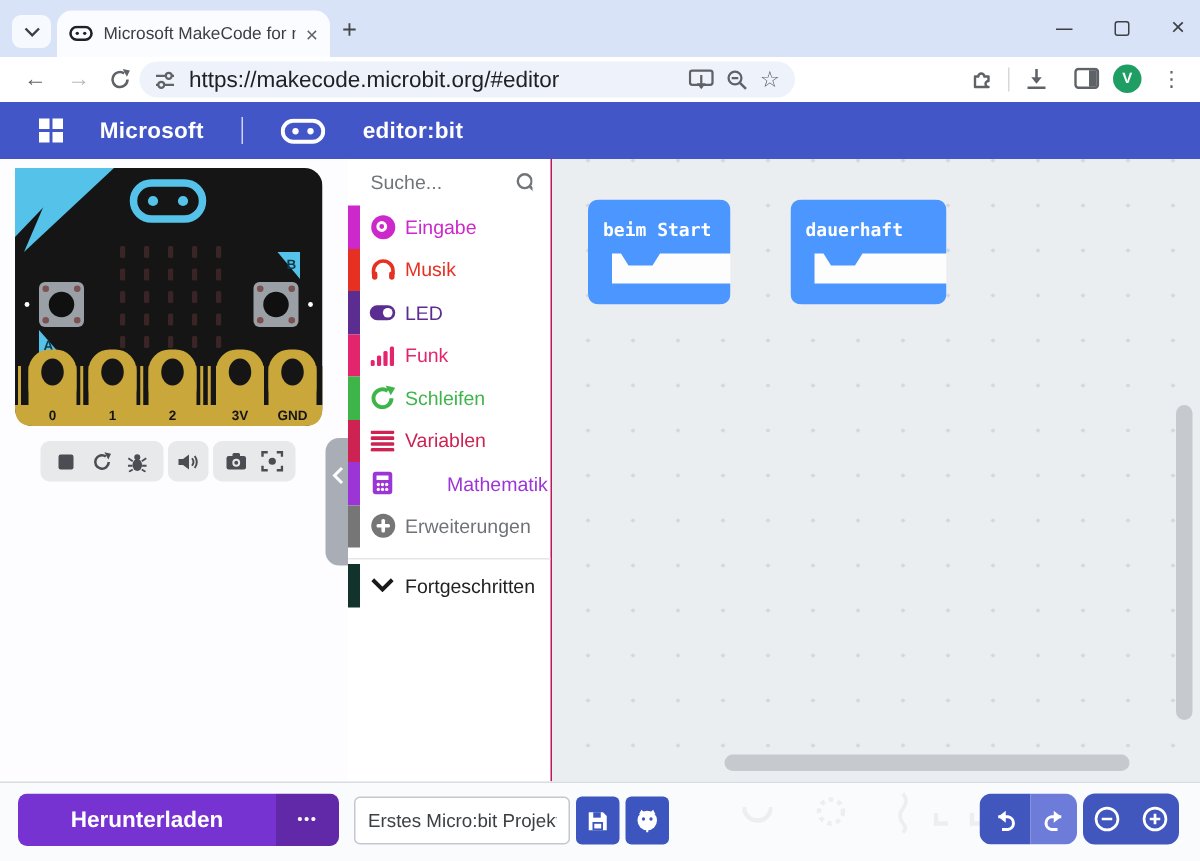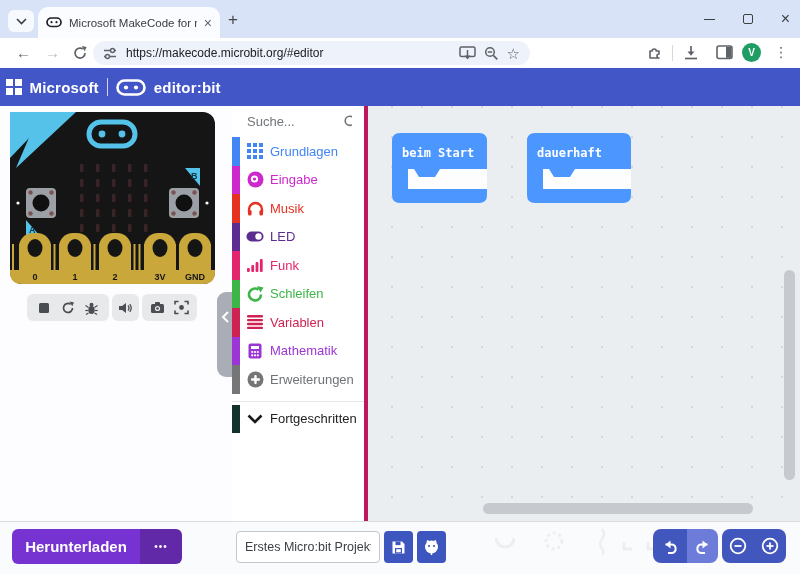--- a/index.html
+++ b/index.html
@@ -16,62 +16,62 @@
   .newtab { left:228px; top:11px; font-size:17px; color:#444746; line-height:17px; }
   .wincontrols { right:10px; top:0; height:38px; display:flex; align-items:center; gap:28px; }
   .win-min { display:inline-block; width:11px; border-top:1.6px solid #3C4043; }
   .win-max { display:inline-block; width:10px; height:10px; border:1.6px solid #3C4043; border-radius:2px; }
   .win-close { font-size:16px; color:#3C4043; line-height:16px; }
 
   .toolbar { left:0; top:38px; width:800px; height:30px; background:#FFFFFF; }
   .navbtn { font-size:15px; color:#5F6368; }
   .navbtn.disabled { color:#B6B9BE; }
   .omnibox { left:93px; top:3px; width:437px; height:24px; background:#EEF2FA; border-radius:12px; display:flex; align-items:center; padding:0 10px; gap:8px; }
-  .url { font-size:12px; color:#202124; flex:1; white-space:nowrap; overflow:hidden; }
+  .url { font-size:15px; color:#202124; flex:1; white-space:nowrap; overflow:hidden; }
 
   
   .mcheader { left:0; top:68px; width:800px; height:38px; background:#4356C8; display:flex; align-items:center; }
   .mslogo { display:grid; grid-template-columns:7px 7px; grid-template-rows:7px 7px; gap:1.5px; }
   .mslogo span { background:#fff; }
   .brandtext { color:#fff; font-size:15px; font-weight:bold; letter-spacing:.2px; }
   .branddiv { width:1px; height:18px; background:rgba(255,255,255,.75); }
   .toggle { left:283px; top:73px; width:235px; height:30px; background:#39459E; border-radius:15px; display:flex; align-items:center; }
   .toggle-blocks { width:106px; height:30px; background:#fff; border-radius:15px; display:flex; align-items:center; justify-content:center; gap:6px; color:#4356C8; font-size:13px; font-weight:bold; }
   .toggle-js { flex:1; display:flex; align-items:center; justify-content:center; gap:6px; color:#fff; font-size:13px; }
   .jschip { width:16px; height:15px; background:#E8EAF6; color:#39459E; border-radius:3px; font-size:8px; font-weight:bold; display:flex; align-items:center; justify-content:center; }
   .hicon { position:absolute; top:76px; width:26px; height:24px; display:flex; align-items:center; justify-content:center; }
   .helpcircle { width:19px; height:19px; border-radius:50%; background:#fff; color:#4356C8; font-size:13px; font-weight:bold; display:flex; align-items:center; justify-content:center; }
   .signin { left:756px; top:72px; width:38px; height:31px; background:#F2F4FB; border-radius:8px; display:flex; align-items:center; justify-content:center; }
 
   
   .simpanel { left:0; top:106px; width:232px; height:415px; background:#FDFDFF; }
   .simctl-group { position:absolute; background:#E8E9EB; border-radius:6px; height:27px; display:flex; align-items:center; justify-content:space-evenly; }
   .handle { left:217px; top:292px; width:16px; height:85px; background:#A9AEB6; border-radius:9px 0 0 9px; }
 
-  .toolbox { left:232px; top:106px; width:136px; height:415px; background:#FFFFFF; border-right:4px solid #be185d; }
+  .toolbox { left:232px; top:106px; width:136px; height:415px; background:#FFFFFF; border-right:1px solid #be185d; }
   .searchrow { display:flex; align-items:center; height:31px; padding:0 12px 0 15px; gap:6px; }
   .searchrow input { border:none; outline:none; width:90px; font-size:13px; color:#3C4043; background:transparent; }
   .searchrow input::placeholder { color:#70757A; }
   .catrow { display:flex; align-items:center; height:28.5px; }
   .catstripe { width:8px; height:100%; }
   .caticon { width:30px; display:flex; align-items:center; justify-content:center; }
   .catlabel { font-size:13px; }
   .advdiv { height:8px; border-bottom:1px solid #E4E6E9; margin-bottom:3px; }
 
   .workspace { left:368px; top:106px; width:432px; height:415px; background:#EBEEF1;
     background-image:radial-gradient(#D3D8DD 1.3px, transparent 1.4px);
     background-size:30px 30px; background-position:9px 16px;padding-left:37px; }
   .block { position:absolute; }
   .block text { font-family:"DejaVu Sans Mono", monospace; font-size:12px; font-weight:bold; fill:#fff; }
   .hscroll { position:absolute; left:115px; top:397px; width:270px; height:11px; background:#C6C9CE; border-radius:6px; }
   .vscroll { position:absolute; left:416px; top:164px; width:11px; height:210px; background:#C6C9CE; border-radius:6px; }
 
   
   .footer { left:0; top:521px; width:800px; height:53px; background:#FAFBFD; border-top:1px solid #D9DCE1; }
-  .dlbtn { left:12px; top:7px; width:170px; height:35px; border-radius:6px; overflow:hidden; display:flex; }
+  .dlbtn { left:12px; top:7px; width:214px; height:35px; border-radius:6px; overflow:hidden; display:flex; }
   .dlmain { flex:1; background:#7733D1; color:#fff; font-size:15px; font-weight:bold; display:flex; align-items:center; justify-content:center; }
   .dldots { width:42px; background:#6128A8; color:#fff; font-size:10px; letter-spacing:1px; display:flex; align-items:center; justify-content:center; }
   .nameinput { left:236px; top:9px; width:144px; height:32px; border:1px solid #C3C7D0; border-radius:4px; background:#fff; font-size:12.5px; color:#3C4043; padding:0 8px; outline:none; font-family:"Liberation Sans",sans-serif; }
   .sqbtn { position:absolute; top:9px; width:29px; height:32px; background:#3D55BE; border-radius:4px; display:flex; align-items:center; justify-content:center; }
   .undogrp { left:653px; top:7px; width:65px; height:34px; border-radius:8px; overflow:hidden; display:flex; }
   .undoseg { width:34px; background:#4257BE; display:flex; align-items:center; justify-content:center; }
   .redoseg { flex:1; background:#6C7CD8; display:flex; align-items:center; justify-content:center; }
   .zoomgrp { left:722px; top:7px; width:64px; height:34px; border-radius:8px; background:#4257BE; display:flex; }
   .zoomseg { flex:1; display:flex; align-items:center; justify-content:center; }
   .ghost { position:absolute; opacity:.55; }
@@ -142,21 +142,21 @@
       </svg>
     <svg class="abs" style="left:716px;top:7px;" width="17" height="15">
         <rect x="1" y="1" width="15" height="12.5" rx="2" fill="none" stroke="#5F6368" stroke-width="1.6"></rect>
         <rect x="10" y="1.8" width="5.2" height="11" fill="#5F6368"></rect>
       </svg>
     <div class="abs" style="left:742px;top:5px;width:19px;height:19px;border-radius:50%;background:#1E9E63;color:#fff;font-size:10px;font-weight:bold;display:flex;align-items:center;justify-content:center;">V</div>
     <span class="abs" style="left:774px;top:6px;font-size:14px;color:#5F6368;">⋮</span>
   </div>
 
   <div class="abs mcheader">
-    <div style="display:flex;align-items:center;gap:8px;padding-left:6px;">
+    <div style="display:flex;align-items:center;gap:25px;padding-left:26px;">
       <span class="mslogo">
           <span></span>
           <span></span>
           <span></span>
           <span></span>
         </span>
       <span class="brandtext">Microsoft</span>
       <span class="branddiv"></span>
       <svg width="30" height="17">
           <rect x="1.5" y="1.5" width="27" height="14" rx="7" fill="none" stroke="#fff" stroke-width="2.6"></rect>
@@ -373,39 +373,20 @@
   <div class="abs toolbox">
     <div class="searchrow">
       <input placeholder="Suche..." style="">
       <svg width="16" height="16">
           <circle cx="6.8" cy="6.8" r="4.6" fill="none" stroke="#70757A" stroke-width="1.6"></circle>
           <line x1="10.3" y1="10.3" x2="14.2" y2="14.2" stroke="#70757A" stroke-width="1.8"></line>
         </svg>
     </div>
 
     <div class="catrow">
-      <span class="catstripe" style="background:#4285F4;"></span>
-      <span class="caticon">
-          <svg width="16" height="16">
-            <g fill="#4285F4">
-              <rect x="0" y="0" width="4" height="4"></rect>
-              <rect x="6" y="0" width="4" height="4"></rect>
-              <rect x="12" y="0" width="4" height="4"></rect>
-              <rect x="0" y="6" width="4" height="4"></rect>
-              <rect x="6" y="6" width="4" height="4"></rect>
-              <rect x="12" y="6" width="4" height="4"></rect>
-              <rect x="0" y="12" width="4" height="4"></rect>
-              <rect x="6" y="12" width="4" height="4"></rect>
-              <rect x="12" y="12" width="4" height="4"></rect>
-            </g>
-          </svg>
-        </span>
-      <span class="catlabel" style="color:#4285F4;">Grundlagen</span>
-    </div>
-    <div class="catrow">
       <span class="catstripe" style="background:#CC28CC;"></span>
       <span class="caticon">
           <svg width="17" height="17">
             <circle cx="8.5" cy="8.5" r="8" fill="#CC28CC"></circle>
             <circle cx="7.5" cy="8" r="2.6" fill="none" stroke="#fff" stroke-width="2"></circle>
           </svg>
         </span>
       <span class="catlabel" style="color:#CC28CC;">Eingabe</span>
     </div>
     <div class="catrow">
@@ -476,21 +457,21 @@
             <g fill="#fff">
               <circle cx="4.2" cy="9" r="1.1"></circle>
               <circle cx="7" cy="9" r="1.1"></circle>
               <circle cx="9.8" cy="9" r="1.1"></circle>
               <circle cx="4.2" cy="12.3" r="1.1"></circle>
               <circle cx="7" cy="12.3" r="1.1"></circle>
               <circle cx="9.8" cy="12.3" r="1.1"></circle>
             </g>
           </svg>
         </span>
-      <span class="catlabel" style="color:#9C35D6;">Mathematik</span>
+      <span class="catlabel" style="color:#9C35D6;margin-left:28px;">Mathematik</span>
     </div>
     <div class="catrow">
       <span class="catstripe" style="background:#767676;"></span>
       <span class="caticon">
           <svg width="17" height="17">
             <circle cx="8.5" cy="8.5" r="8" fill="#767676"></circle>
             <rect x="7.3" y="4" width="2.4" height="9" rx="1" fill="#fff"></rect>
             <rect x="4" y="7.3" width="9" height="2.4" rx="1" fill="#fff"></rect>
           </svg>
         </span>

